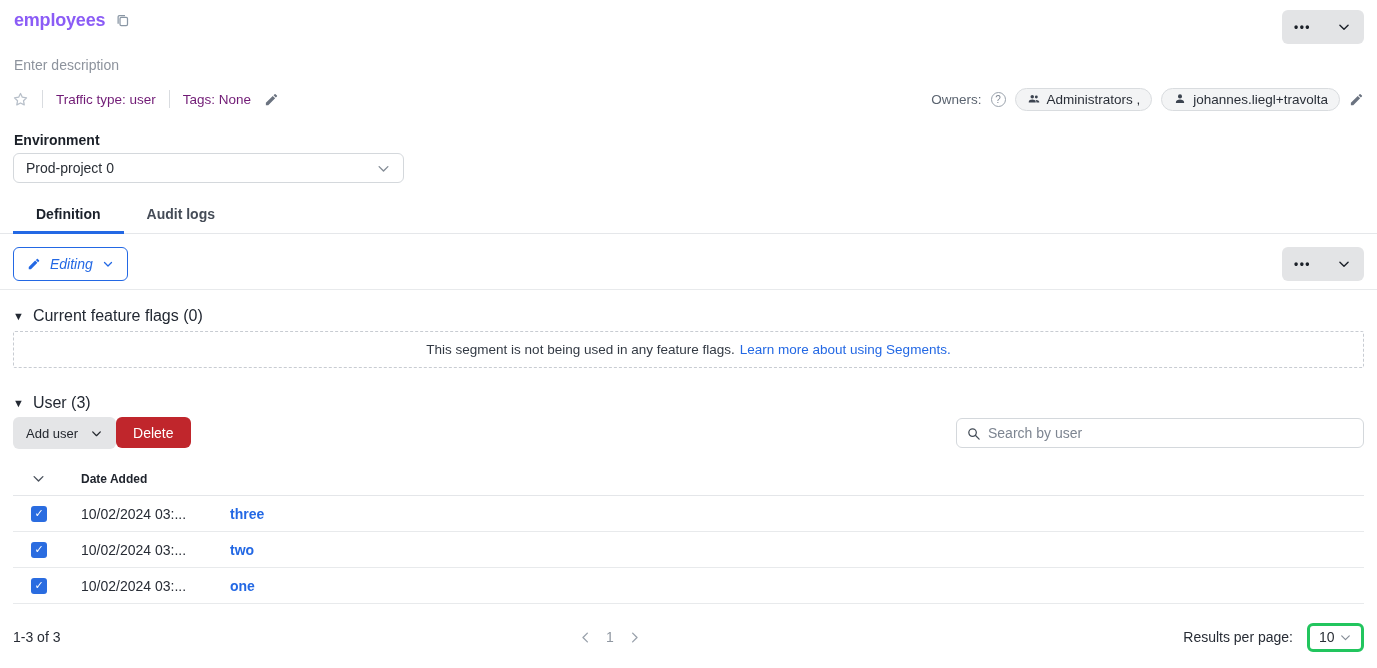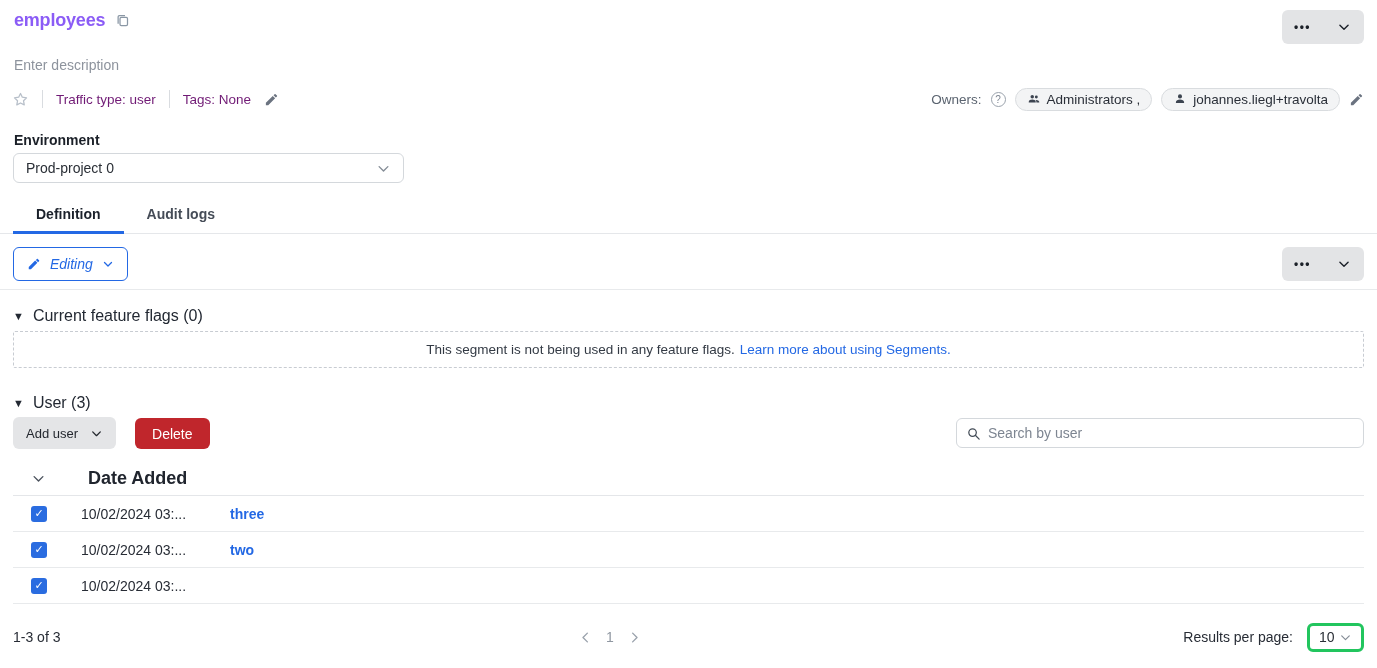--- a/index.html
+++ b/index.html
@@ -53,31 +53,31 @@
   .section-head { display:flex; align-items:center; gap:9px; padding:0 13px; margin-top:17px; font-size:16px; color:#232933; }
   .tri { font-size:11px; color:#232933; cursor:pointer; line-height:1; }
   .dashed-box { margin:6px 13px 0; border:1px dashed #c8ccd2; border-radius:2px; height:37px;
     display:flex; align-items:center; justify-content:center; gap:5px; font-size:13.5px; color:#333a44; }
   .learn-link { color:#2368e4; font-weight:normal; cursor:pointer; text-decoration:none; }
 
   .user-head { margin-top:26px; }
 
   
   .controls-row { display:flex; justify-content:space-between; align-items:center; padding:0 13px; margin-top:5px; }
-  .controls-left { display:flex; align-items:flex-end; gap:19px; }
+  .controls-left { display:flex; align-items:flex-start; }
   .adduser-btn { display:flex; align-items:center; gap:12px; background:#e4e5e7; border:none; border-radius:6px; height:32px; padding:0 13px; font-size:13px; color:#23272e; cursor:pointer; }
   .delete-btn { background:#c0262c; color:#fff; border:none; border-radius:6px; height:31px; padding:0 17px; font-size:14px; cursor:pointer; }
   .search-box { width:408px; height:30px; border:1px solid #d4d8dc; border-radius:6px; display:flex; align-items:center; padding:0 9px; gap:7px; background:#fff; }
   .search-box input { border:none; outline:none; flex:1; font-size:14px; font-family:"Liberation Sans",sans-serif; color:#2a2f36; background:transparent; }
   .search-box input::placeholder { color:#7d8591; }
 
   
   .table { margin:13px 13px 0; }
   .thead, .trow { display:flex; align-items:center; }
-  .thead { height:34px; font-weight:bold; font-size:18px; color:#20252e; border-bottom:1px solid #e4e6e9;gap:7px; }
+  .thead { height:34px; font-weight:bold; font-size:12px; color:#20252e; border-bottom:1px solid #e4e6e9; }
   .trow { height:36px; border-bottom:1px solid #e8eaec; font-size:14px; color:#272c35; }
   .col-check { width:68px; padding-left:18px; display:flex; align-items:center; }
   .col-date { width:149px; }
   .col-user { flex:1; }
   .checkbox { width:16px; height:16px; background:#2a6ce0; border-radius:3px; color:#fff; font-size:11px;
     display:flex; align-items:center; justify-content:center; cursor:pointer; }
   .user-link { color:#2368e4; font-weight:bold; text-decoration:none; cursor:pointer; }
   .th-chev { color:#4a515c; cursor:pointer; }
 
   
@@ -277,20 +277,23 @@
     <div class="col-user">
       <a class="user-link">two</a>
     </div>
   </div>
 
   <div class="trow">
     <div class="col-check">
       <span class="checkbox">✓</span>
     </div>
     <div class="col-date">10/02/2024 03:...</div>
+    <div class="col-user">
+      <a class="user-link">one</a>
+    </div>
   </div>
 </div>
   </div>
 
   <div class="footer">
     <span class="range-label">1-3 of 3</span>
     <div class="pagination">
       <span class="pg-btn">
         <svg width="15" height="15" viewBox="0 0 24 24" fill="none" stroke="currentColor" stroke-width="2.2" stroke-linecap="round" stroke-linejoin="round">
             <path d="M15 5l-7 7 7 7"></path>

